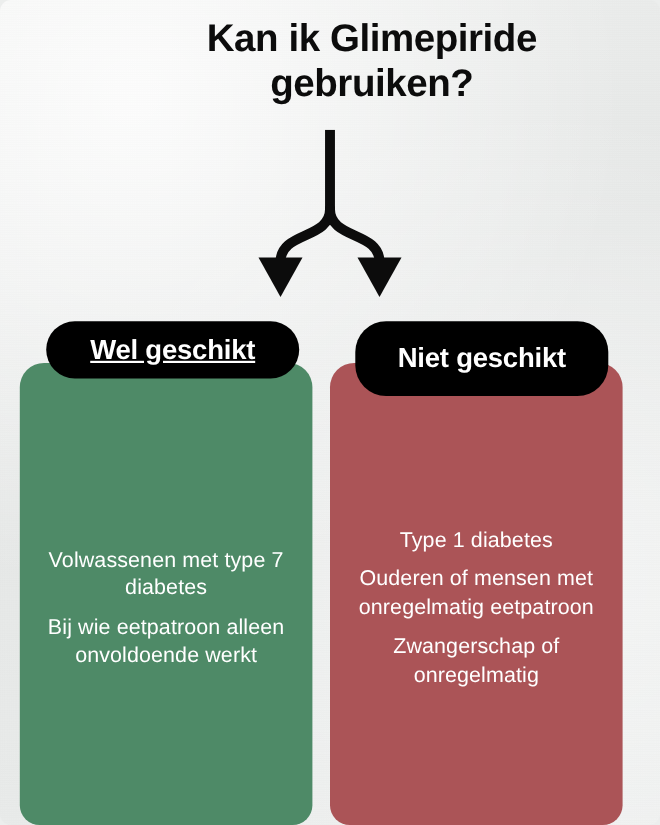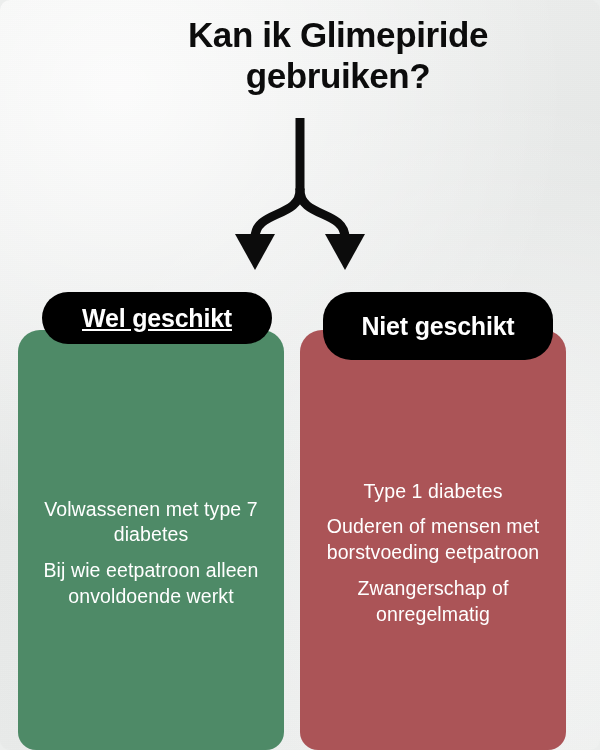--- a/index.html
+++ b/index.html
@@ -144,19 +144,19 @@
     </svg>
   </div>
 
   <div class="column" id="col-left">
     <div class="item">Volwassenen met type 7 diabetes</div>
     <div class="item">Bij wie eetpatroon alleen onvoldoende werkt</div>
   </div>
 
   <div class="column" id="col-right">
     <div class="item">Type 1 diabetes</div>
-    <div class="item">Ouderen of mensen met borstvoeding eetpatroon</div>
+    <div class="item">Ouderen of mensen met onregelmatig eetpatroon</div>
     <div class="item">Zwangerschap of onregelmatig</div>
   </div>
 
   <div class="pill" id="pill-left">Wel geschikt</div>
   <div class="pill" id="pill-right">Niet geschikt</div>
 </div>
 
 </body></html>

